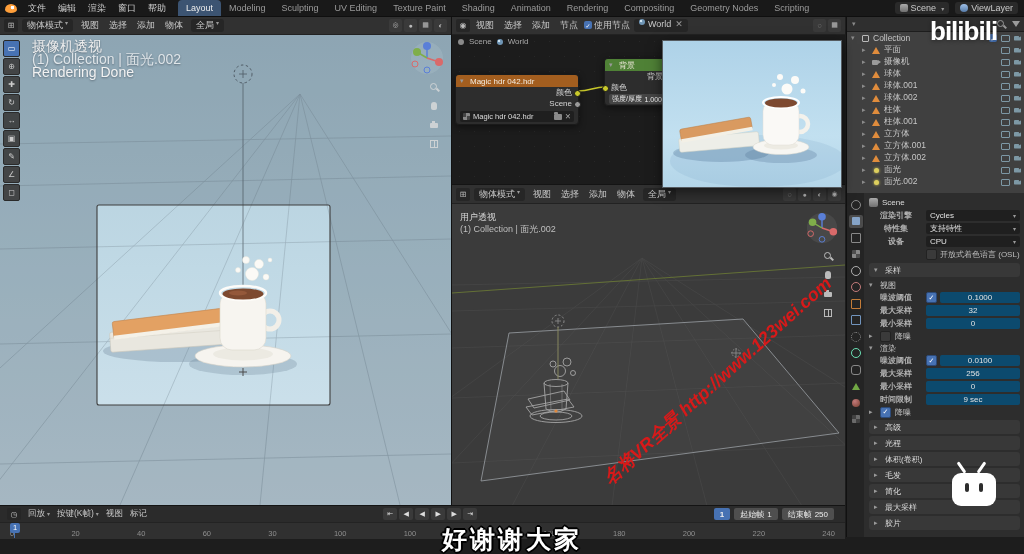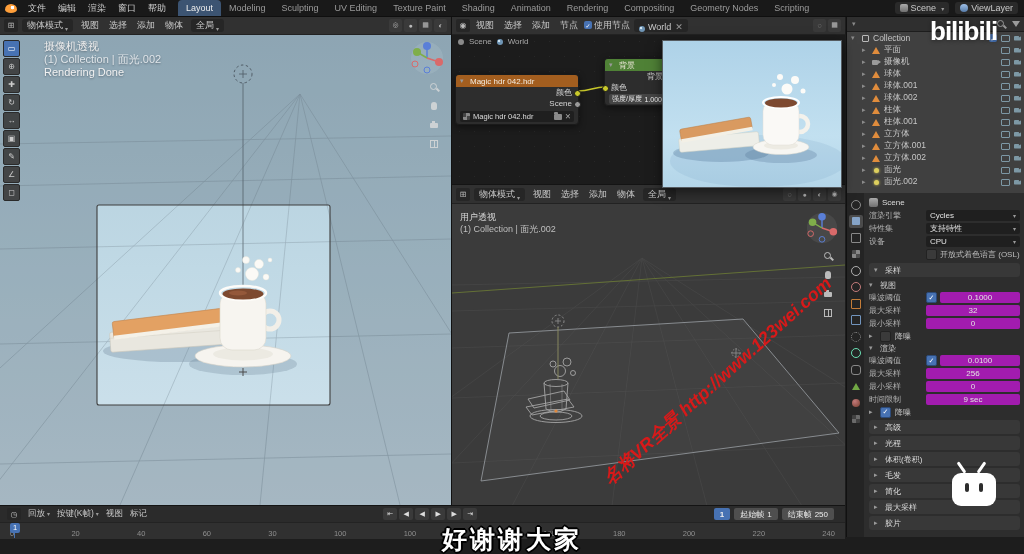--- a/index.html
+++ b/index.html
@@ -15,30 +15,30 @@
   .tabs{display:flex;height:100%;margin-left:6px;}
   .tab{padding:0 8px;color:#9b9b9b;display:flex;align-items:center;border-radius:4px 4px 0 0;}
   .tab.active{background:#3c5472;color:#ececec;}
   .tb-right{margin-left:auto;display:flex;gap:6px;margin-right:6px;}
   .chip{display:flex;align-items:center;gap:3px;background:#2a2a2a;border-radius:3px;padding:0 5px;height:12px;color:#c9c9c9;}
   .ci{width:8px;height:8px;border-radius:2px;background:linear-gradient(#aaa,#6f6f6f);}
   .ci.vl{border-radius:50%;background:linear-gradient(#9fc0e8,#567ba8);}
   
   .vhead{position:absolute;left:0;top:0;right:0;height:18px;background:#313131;display:flex;align-items:center;
     gap:2px;font-size:9px;color:#c9c9c9;border-bottom:1px solid #222;z-index:3;padding:0 4px;}
-  .hdd{display:flex;align-items:flex-end;background:#262626;border-radius:3px;height:13px;padding:0 5px;margin:0 2px;}
+  .hdd{display:flex;align-items:flex-start;background:#262626;border-radius:3px;height:13px;padding:0 5px;margin:0 2px;}
   .hmenu{padding:0 4px;}
   .hicons{margin-left:auto;display:flex;gap:2px;}
   .hicons span{width:13px;height:13px;background:#3a3a3a;border-radius:2px;display:flex;align-items:center;
     justify-content:center;font-size:7px;color:#bbb;}
   .vicn{width:14px;height:13px;background:#262626;border-radius:2px;display:flex;align-items:center;
     justify-content:center;font-size:8px;color:#bbb;}
   
   .vp-left{position:absolute;left:0;top:16px;width:451px;height:489px;background:#9fb2bc;border-right:1px solid #111;}
-  .vlabel{position:absolute;left:44px;top:24px;font-size:11px;line-height:13px;color:#ededed;z-index:2;
+  .vlabel{position:absolute;left:32px;top:24px;font-size:14px;line-height:13px;color:#ededed;z-index:2;
     text-shadow:0 1px 2px rgba(30,40,50,.45);}
   .vtools{position:absolute;left:3px;top:24px;display:flex;flex-direction:column;gap:1px;z-index:3;}
   .tool{width:15px;height:15px;background:#3a3a3ae6;border:1px solid #2a2a2a;border-radius:2px;display:flex;
     align-items:center;justify-content:center;font-size:8px;color:#ccc;}
   .tool.active{background:#4772b3;color:#fff;}
   .gizmo{position:absolute;right:6px;top:24px;z-index:3;}
   .vicons{position:absolute;right:12px;top:66px;display:flex;flex-direction:column;gap:9px;z-index:3;}
   .mi{width:10px;height:10px;position:relative;opacity:.8;}
   .mi.zoom::before{content:"";position:absolute;left:1px;top:1px;width:5px;height:5px;border:1px solid #dcdcdc;border-radius:50%;}
   .mi.zoom::after{content:"";position:absolute;left:7px;top:7px;width:4px;height:1.5px;background:#dcdcdc;transform:rotate(45deg);}
@@ -107,23 +107,23 @@
   .pi.fill{background:#9a9a9a;border:none;}
   .pi.orange{border-color:#e08c3c;}
   .pi.green{border:none;width:0;height:0;border-left:4px solid transparent;border-right:4px solid transparent;
     border-bottom:7px solid #7fbf4a;border-radius:0;}
   .pi.blue{border-color:#7fa8d8;}
   .pi.sphere{border:none;background:radial-gradient(circle at 35% 30%,#d88,#843);border-radius:50%;}
   .pi.check{border:none;background:conic-gradient(#999 0 25%,#555 0 50%,#999 0 75%,#555 0);}
   .pbody{flex:1;padding:2px 5px 0 5px;font-size:8px;color:#bdbdbd;overflow:hidden;}
   .crumb{display:flex;align-items:center;gap:4px;height:14px;color:#ddd;}
   .prow{display:flex;align-items:center;height:13px;gap:3px;}
-  .plabel{width:54px;text-align:left;flex:none;color:#b2b2b2;white-space:nowrap;}
+  .plabel{width:54px;text-align:center;flex:none;color:#b2b2b2;white-space:nowrap;font-weight:bold;}
   .pfield{flex:1;background:#1f1f1f;border-radius:2px;height:11px;display:flex;align-items:center;padding:0 4px;color:#e2e2e2;}
-  .pfield.num{background:#a21caf;justify-content:center;}
+  .pfield.num{background:#0c4a6e;justify-content:center;}
   .pfield .car{margin-left:auto;}
   .chk{width:9px;height:9px;background:#3a3a3a;border:1px solid #222;border-radius:2px;flex:none;}
   .chk.on{background:#4772b3;border-color:#2c4a78;color:#fff;font-size:7px;display:flex;align-items:center;justify-content:center;}
   .sect{height:14px;background:#383838;border-radius:3px;display:flex;align-items:center;gap:4px;padding:0 5px;
     color:#dcdcdc;margin:2px 0;}
   .ssect{height:12px;display:flex;align-items:center;gap:4px;color:#c9c9c9;}
   .carup{color:#9a9a9a;font-size:7px;width:7px;flex:none;}
   
   .timeline{position:absolute;left:0;top:505px;width:845px;height:32px;background:#2b2b2b;border-top:1px solid #141414;z-index:4;}
   .thead{height:16px;display:flex;align-items:center;font-size:8.5px;gap:7px;padding:0 7px;}

